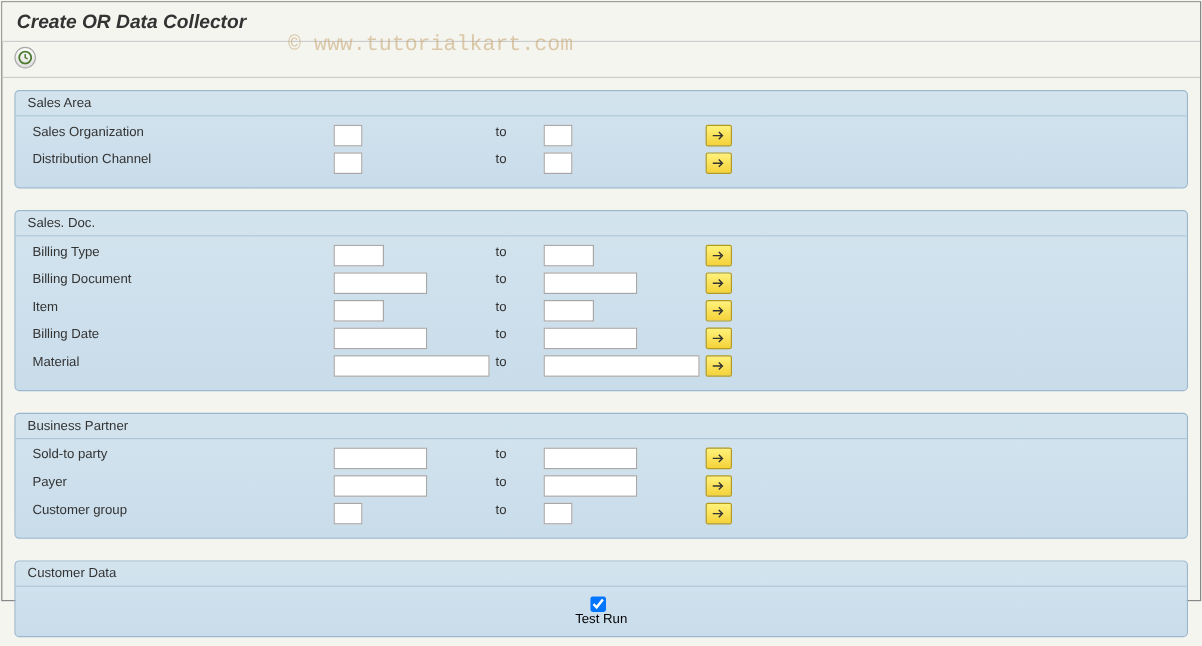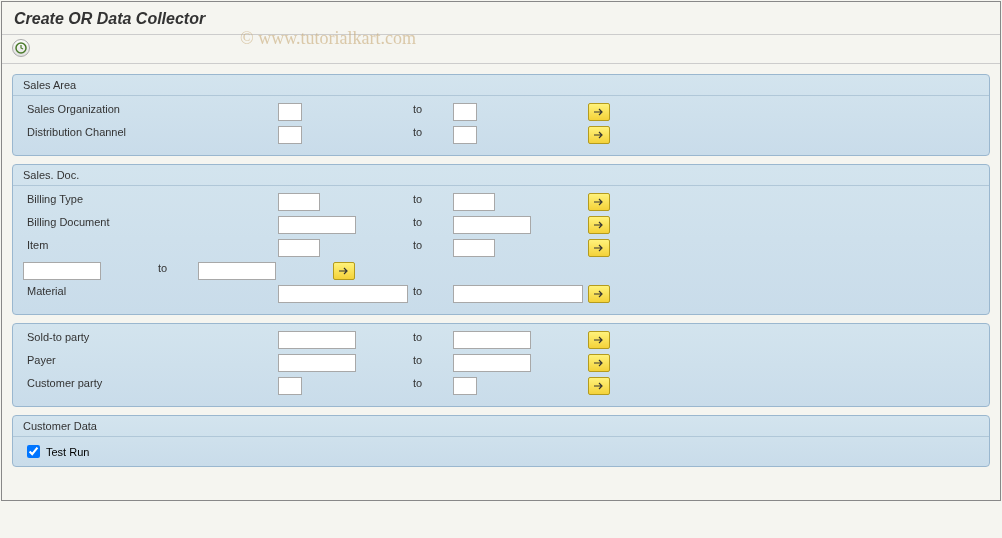--- a/index.html
+++ b/index.html
@@ -34,21 +34,21 @@
       border-radius: 50%;
       background: linear-gradient(#fdfdfd,#e0e0e0);
       position: relative;
       cursor: pointer;
     }
     .toolbar-btn svg { width: 12px; height: 12px; position: absolute; top: 2px; left: 2px; }
     .content { padding: 10px; }
     .groupbox {
       border: 1px solid #9ab7cf;
       border-radius: 4px;
-      margin-bottom: 8px;
+      margin-bottom: 18px;
       background: linear-gradient(#d3e4ee,#c9dcea);
       overflow: hidden;
     }
     .groupbox-title {
       padding: 4px 10px;
       font-size: 11px;
       color: #333;
       border-bottom: 1px solid #b0c7d8;
     }
     .groupbox-body {
@@ -85,29 +85,29 @@
       height: 18px;
       background: linear-gradient(#fff27a,#f4d23a);
       border: 1px solid #b49b1e;
       border-radius: 2px;
       display: inline-flex;
       align-items: center;
       justify-content: center;
       cursor: pointer;
     }
     .arrow-btn svg { width: 12px; height: 10px; }
-    .checkbox-row { display: flex; align-items: center; padding: 2px 4px; }
+    .checkbox-row { display: flex; align-items: center; padding: 2px 4px; flex-direction: column; }
     .checkbox-row input { margin-right: 6px; }
     .watermark {
       position: absolute;
       top: 28px;
       left: 240px;
       font-size: 18px;
       color: rgba(200,170,120,0.6);
-      font-family: Liberation Serif, serif;
+      font-family: Liberation Mono, monospace;
       pointer-events: none;
     }
     .outer-border {
       border: 1px solid #888;
       width: 1000px;
       height: 500px;
       margin: 1px;
       background: #f5f5f0;
     }
   </style>
@@ -190,20 +190,21 @@
         <div class="col-from"><input class="sap w-med" style=""></div>
         <div class="col-to-label">to</div>
         <div class="col-to"><input class="sap w-med" style=""></div>
         <div class="col-btn"><span class="arrow-btn">
                 <svg viewBox="0 0 12 10">
                   <path d="M1 5 L8 5 M6 2 L9 5 L6 8" stroke="#333" stroke-width="1.2" fill="none"></path>
                 </svg>
               </span></div>
       </div>
       <div class="row">
+        <div class="label">Billing Date</div>
         <div class="col-from"><input class="sap w-medl" style=""></div>
         <div class="col-to-label">to</div>
         <div class="col-to"><input class="sap w-medl" style=""></div>
         <div class="col-btn"><span class="arrow-btn">
                 <svg viewBox="0 0 12 10">
                   <path d="M1 5 L8 5 M6 2 L9 5 L6 8" stroke="#333" stroke-width="1.2" fill="none"></path>
                 </svg>
               </span></div>
       </div>
       <div class="row">
@@ -214,20 +215,21 @@
         <div class="col-btn"><span class="arrow-btn">
                 <svg viewBox="0 0 12 10">
                   <path d="M1 5 L8 5 M6 2 L9 5 L6 8" stroke="#333" stroke-width="1.2" fill="none"></path>
                 </svg>
               </span></div>
       </div>
     </div>
   </div>
 
   <div class="groupbox">
+    <div class="groupbox-title">Business Partner</div>
     <div class="groupbox-body">
       <div class="row">
         <div class="label">Sold-to party</div>
         <div class="col-from"><input class="sap w-medl" style=""></div>
         <div class="col-to-label">to</div>
         <div class="col-to"><input class="sap w-medl" style=""></div>
         <div class="col-btn"><span class="arrow-btn">
                 <svg viewBox="0 0 12 10">
                   <path d="M1 5 L8 5 M6 2 L9 5 L6 8" stroke="#333" stroke-width="1.2" fill="none"></path>
                 </svg>
@@ -238,21 +240,21 @@
         <div class="col-from"><input class="sap w-medl" style=""></div>
         <div class="col-to-label">to</div>
         <div class="col-to"><input class="sap w-medl" style=""></div>
         <div class="col-btn"><span class="arrow-btn">
                 <svg viewBox="0 0 12 10">
                   <path d="M1 5 L8 5 M6 2 L9 5 L6 8" stroke="#333" stroke-width="1.2" fill="none"></path>
                 </svg>
               </span></div>
       </div>
       <div class="row">
-        <div class="label">Customer party</div>
+        <div class="label">Customer group</div>
         <div class="col-from"><input class="sap w-small" style=""></div>
         <div class="col-to-label">to</div>
         <div class="col-to"><input class="sap w-small" style=""></div>
         <div class="col-btn"><span class="arrow-btn">
                 <svg viewBox="0 0 12 10">
                   <path d="M1 5 L8 5 M6 2 L9 5 L6 8" stroke="#333" stroke-width="1.2" fill="none"></path>
                 </svg>
               </span></div>
       </div>
     </div>

